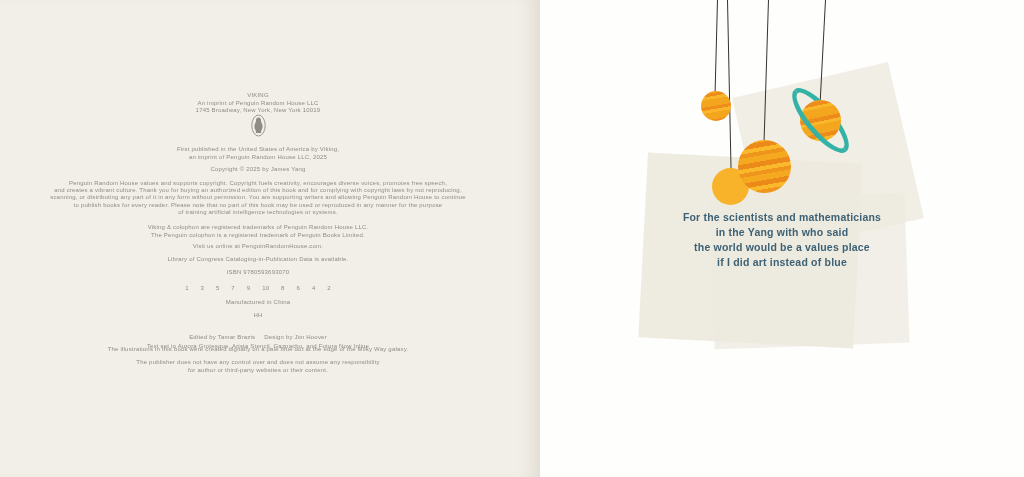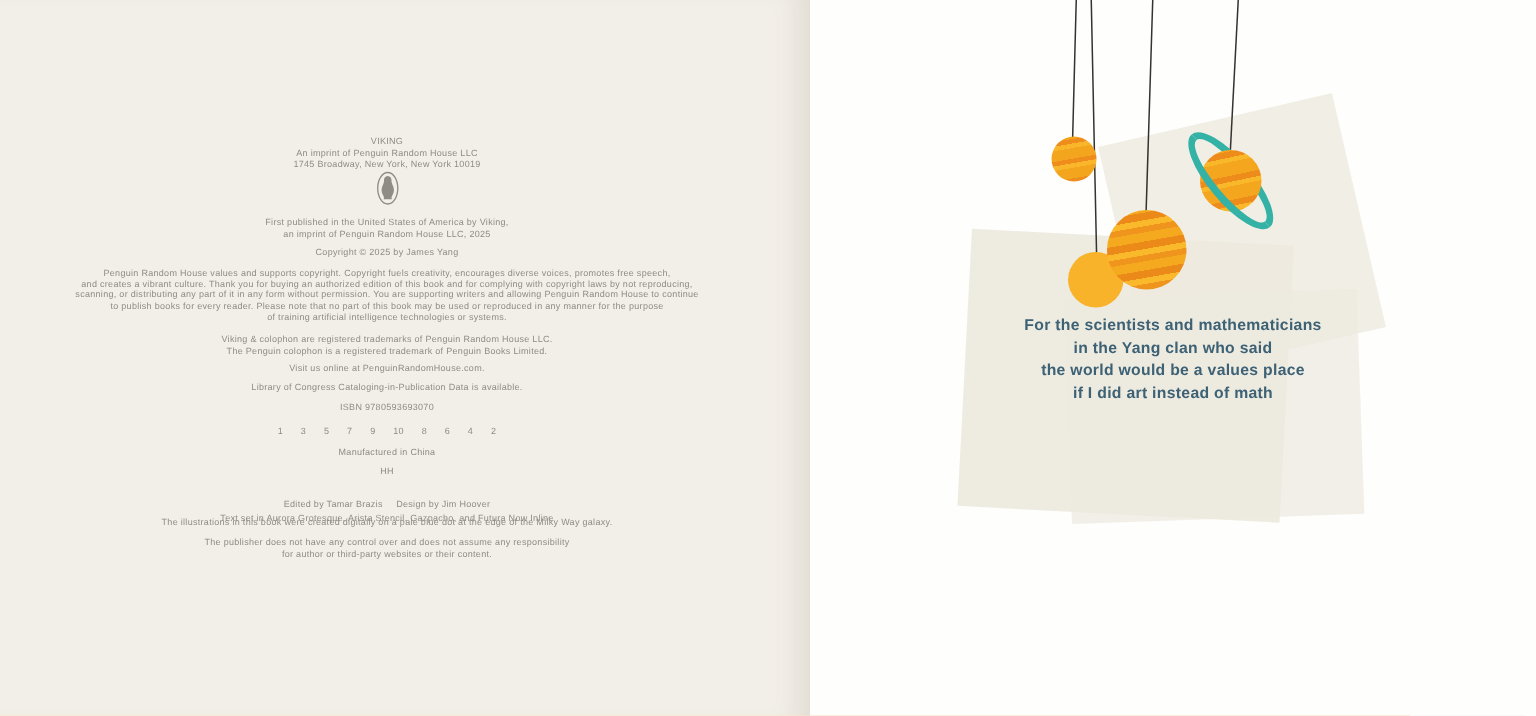--- a/index.html
+++ b/index.html
@@ -1,19 +1,19 @@
 <!DOCTYPE html>
 <html><head>
 <meta charset="utf-8">
 <style>
   * { margin: 0; padding: 0; box-sizing: border-box; }
   html, body { width: 1024px; height: 477px; overflow: hidden; }
   body { font-family: "Liberation Sans", sans-serif; background: #fff; }
 
-  .spread { position: relative; width: 940px; height: 477px; background: #fdba74; }
+  .spread { position: relative; width: 940px; height: 477px; background: #5eead4; }
 
   
   .left-page {
     position: absolute; left: 0; top: 0; width: 540px; height: 477px;
     background: #f2efe8;
     box-shadow: inset -18px 0 16px -10px rgba(125,115,92,0.14);
   }
   .lp-group { position: absolute; left: 0; width: 516px; text-align: center; color: #8f8c85; }
   .lp-line { font-size: 6px; line-height: 7.6px; letter-spacing: 0.2px; }
   .lp-line.sp { line-height: 7.2px; }
@@ -168,18 +168,18 @@
 
   <div class="ring ring-back"></div>
   <div class="planet planet-small"></div>
   <div class="planet planet-plain"></div>
   <div class="planet planet-large"></div>
   <div class="planet planet-ringed"></div>
   <div class="ring ring-front"></div>
 
   <div class="dedication">
     <div>For the scientists and mathematicians</div>
-    <div>in the Yang clan who said</div>
+    <div>in the Yang with who said</div>
     <div>the world would be a values place</div>
-    <div>if I did art instead of math</div>
+    <div>if I did art instead of blue</div>
   </div>
 
 </div>
 
 </body></html>

